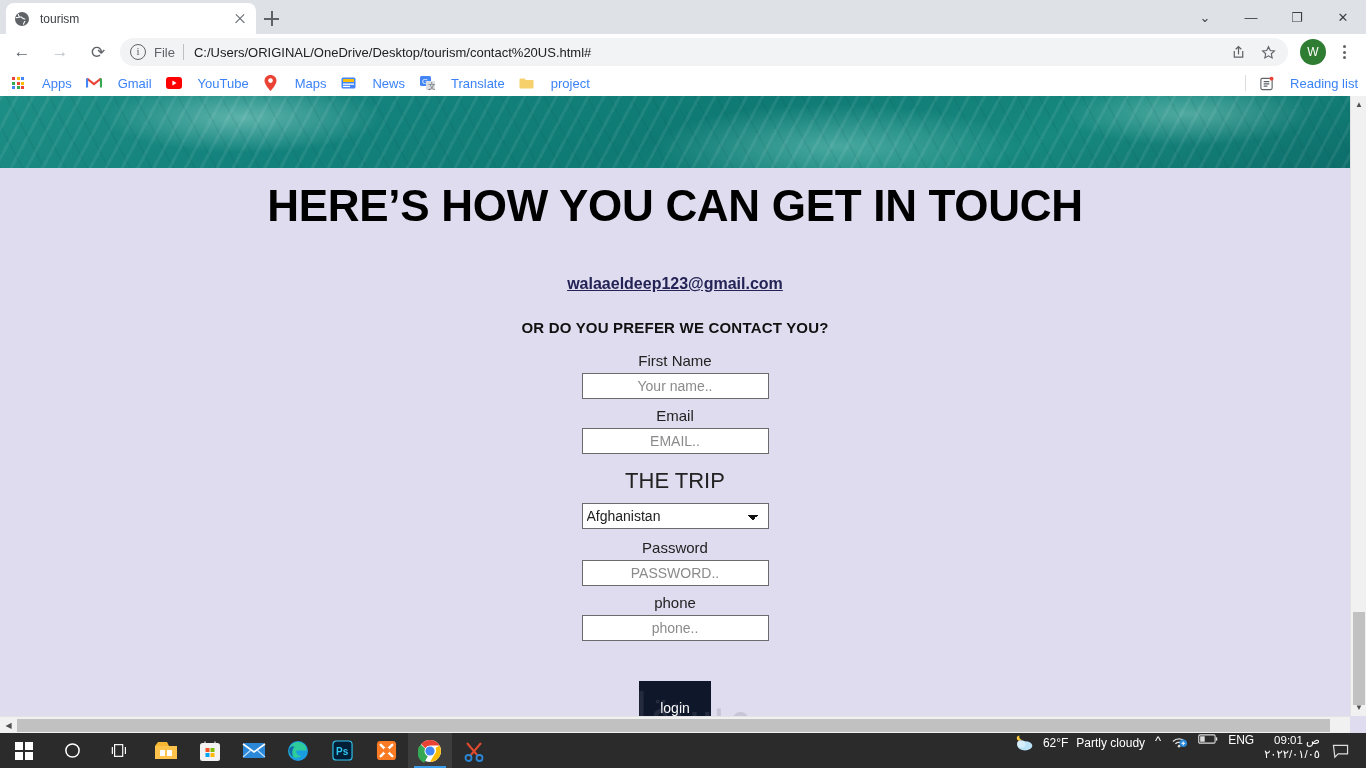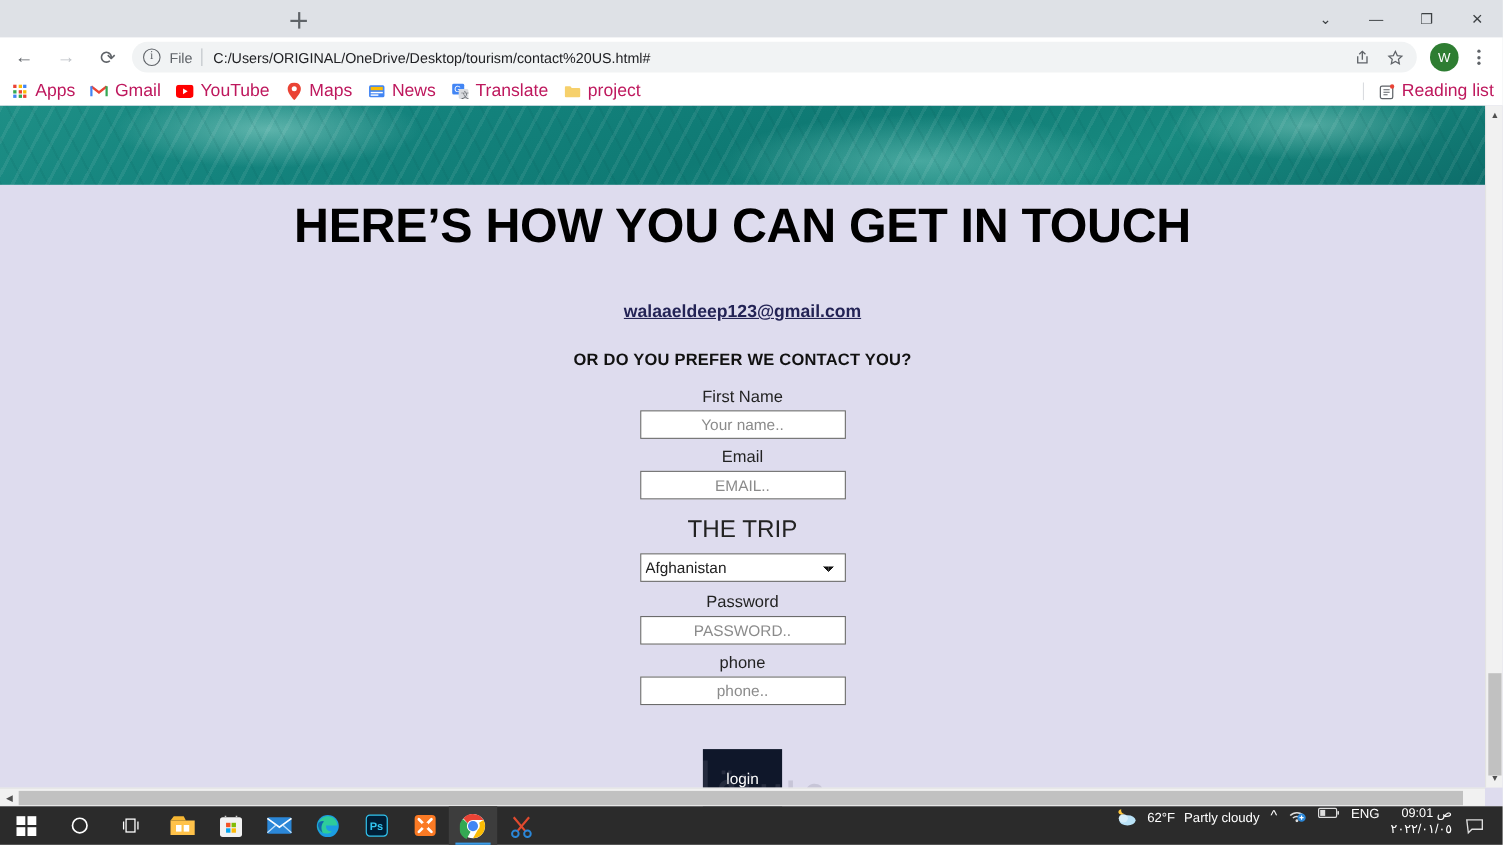--- a/index.html
+++ b/index.html
@@ -53,21 +53,21 @@
   .url { font-size:13px; color:#202124; margin-left:10px; white-space:nowrap; overflow:hidden; flex:1; }
   .tb-icon { width:28px; height:28px; display:flex; align-items:center; justify-content:center; color:#5f6368; font-size:15px; flex:none; margin-right:2px; }
   .avatar { width:26px; height:26px; border-radius:50%; background:#2e7d32; color:#fff; font-size:12px;
             display:flex; align-items:center; justify-content:center; flex:none; margin:0 4px; }
   .kebab { width:28px; height:28px; display:flex; flex-direction:column; align-items:center; justify-content:center; gap:2.5px; flex:none; margin-right:8px; }
   .kebab i { width:3px; height:3px; border-radius:50%; background:#5f6368; display:block; }
 
   
   .bookmarks { position:absolute; left:0; top:70px; width:1366px; height:26px; background:#fff; display:flex; align-items:center; padding-left:10px; }
   .bm { display:flex; align-items:center; margin-right:14px; }
-  .bm-label { font-size:16px; color:#be185d; margin-left:6px; white-space:nowrap; }
+  .bm-label { font-size:13px; color:#3b82f6; margin-left:16px; white-space:nowrap; }
   .bm-ico { width:16px; height:16px; flex:none; display:flex; align-items:center; justify-content:center; }
   .apps-grid { display:grid; grid-template-columns:repeat(3,3px); grid-template-rows:repeat(3,3px); gap:1.5px; }
   .apps-grid i { width:3px; height:3px; display:block; }
   .reading { position:absolute; right:8px; display:flex; align-items:center;justify-content:flex-end; }
   .rl-sep { width:1px; height:16px; background:#dadce0; margin-right:12px; }
 
   
   .viewport { position:absolute; left:0; top:96px; width:1366px; height:637px; background:#dedcee; overflow:hidden; }
   .hero { position:absolute; left:0; top:0; width:1350px; height:72px;
     background:
@@ -146,20 +146,28 @@
   .tray-item { font-size:12px; color:#fff; display:flex; align-items:center; margin-right:10px; }
   .clock { text-align:right; line-height:1.25; font-size:11.5px; color:#fff; margin-right:6px; }
   .action-center { width:28px; height:35px; display:flex; align-items:center; justify-content:center; }
 </style>
 </head>
 <body>
 
 <div id="browser">
 
   <div class="tabstrip">
+    <div class="tab">
+      <svg class="tab-favicon" viewBox="0 0 16 16">
+        <circle cx="8" cy="8" r="7" fill="#5f6368"></circle>
+        <path d="M2 6.5c2 .6 3.5-1 5-.4s2.5 2.4 4.3 1.8M4 3.2c1.2 1.2.4 2.6 1.8 3.3M9.6 13.6c-.4-1.6 1.2-2.2 1.2-3.6" stroke="#fff" stroke-width="1.1" fill="none"></path>
+      </svg>
+      <span class="tab-title">tourism</span>
+      <span class="tab-close"></span>
+    </div>
     <div class="newtab"></div>
     <div class="wincontrols">
       <div class="wc">⌄</div>
       <div class="wc">—</div>
       <div class="wc">❐</div>
       <div class="wc">✕</div>
     </div>
   </div>
 
   <div class="toolbar">

